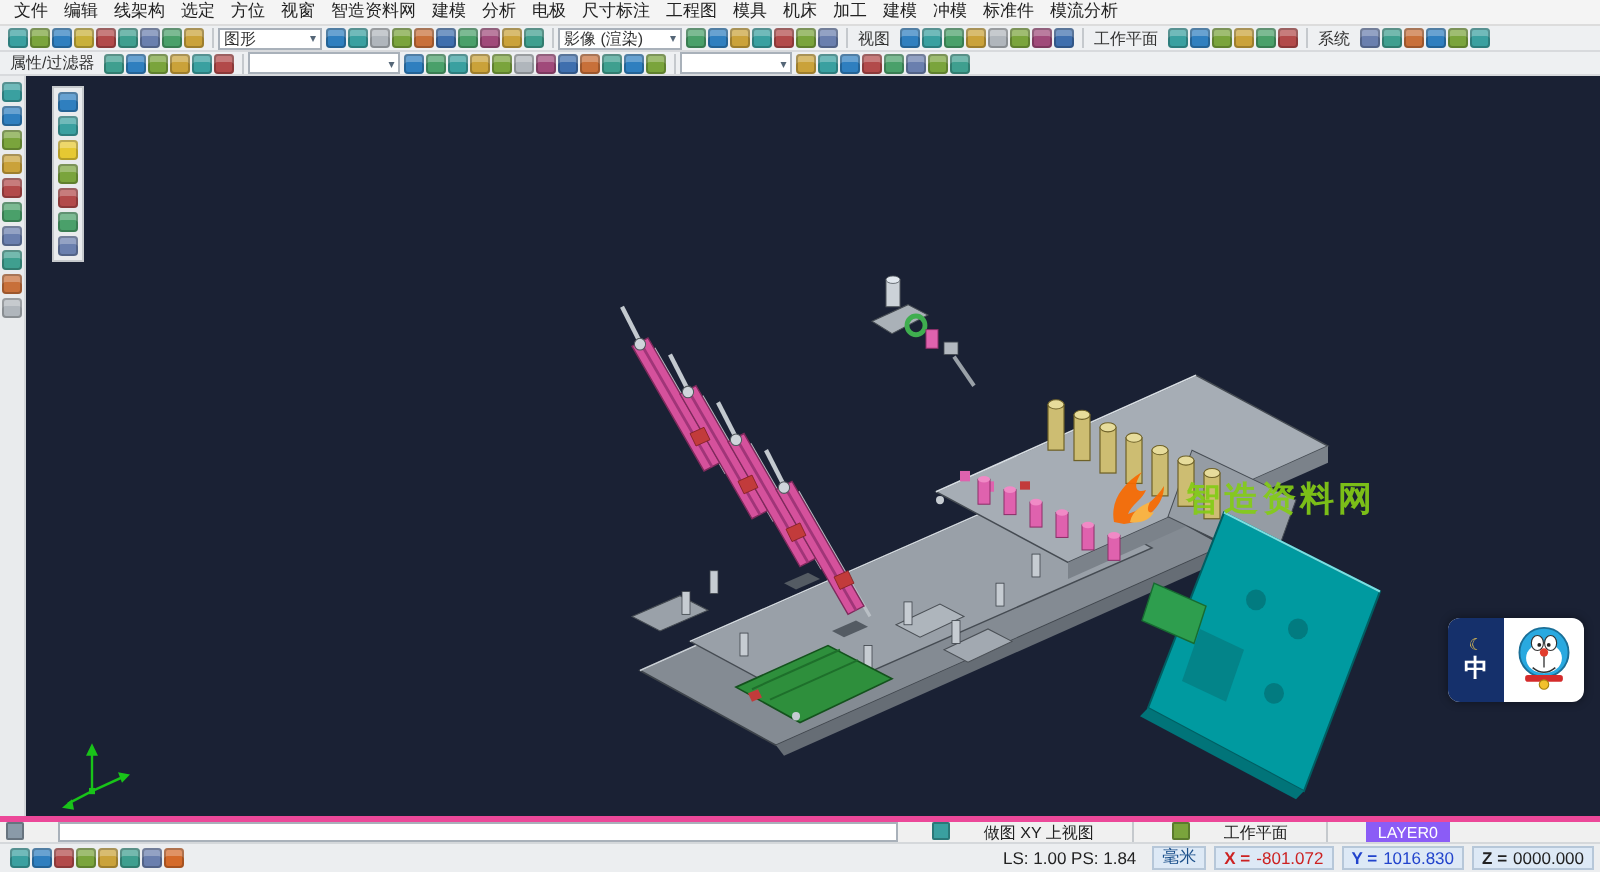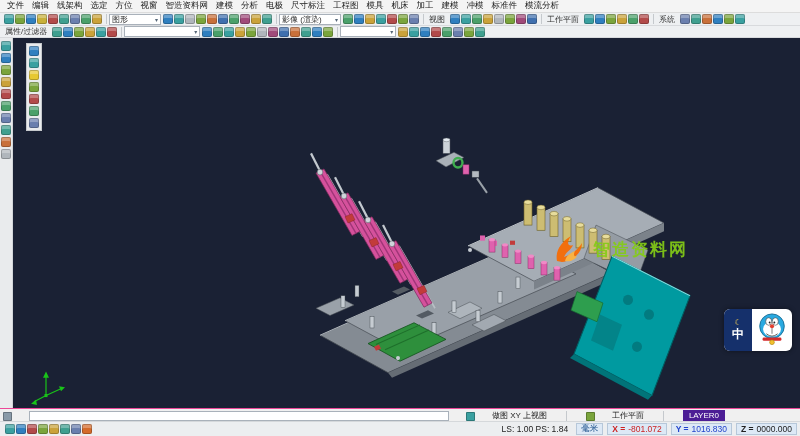--- a/index.html
+++ b/index.html
@@ -39,26 +39,26 @@
   .watermark { position:absolute; left:540px; top:196px; display:flex; align-items:center; gap:8px; opacity:.92; z-index:2; }
   .watermark-text { font-size:17px; font-weight:bold; color:#84cc16; letter-spacing:2px; white-space:nowrap; }
 
   .sticker { position:absolute; left:711px; top:271px; width:68px; height:42px; background:#fff; border-radius:6px; display:flex; overflow:hidden; box-shadow:0 0 5px rgba(0,0,0,.45); z-index:2; }
   .sticker-left { width:28px; background:#15306b; color:#fff; display:flex; flex-direction:column; align-items:center; justify-content:center; line-height:1.1; }
   .sticker-left .moon { color:#ffd34d; font-size:8px; }
   .sticker-left .char { font-size:12px; font-weight:bold; }
   .sticker-right { flex:1; display:flex; align-items:center; justify-content:center; }
 
   
-  .status1 { height:13px; background:#f0f0f0; border-top:1px solid #ec4899; display:flex; align-items:flex-end; gap:17px; padding:0 3px; font-size:8px; flex:0 0 auto; }
+  .status1 { height:13px; background:#f0f0f0; border-top:3px solid #ec4899; display:flex; align-items:flex-start; gap:17px; padding:0 3px; font-size:8px; flex:0 0 auto; }
   .cmdinput { flex:1; height:10px; background:#fff; border:1px solid #a9b1ba; font-size:8px; padding:0 2px; min-width:0; }
   .gicon { width:9px; height:9px; border-radius:1px; background:#8a9aa8; display:inline-block; flex:0 0 auto;
            box-shadow:inset 0 0 0 1px rgba(0,0,0,.25); }
   .gicon.teal { background:#3aa0a0; } .gicon.green { background:#7aa43c; }
-  .layerbadge { background:#4c1d95; color:#fff; height:11px; display:flex; align-items:center; padding:0 6px; font-size:8px; margin-right:72px; }
+  .layerbadge { background:#8b5cf6; color:#fff; height:11px; display:flex; align-items:center; padding:0 6px; font-size:8px; margin-right:72px; }
   .status2 { height:15px; background:#eceef0; border-top:1px solid #d5d8db; display:flex; align-items:center; gap:2px; padding:0 3px; font-size:8.5px; flex:0 0 auto; }
   .spacer { flex:1; }
   .scale-readout { color:#222; white-space:nowrap; margin-right:4px; }
   .coordseg { background:#dde9f6; border:1px solid #b6c7d9; height:12px; display:flex; align-items:center; gap:3px; padding:0 4px; margin-left:2px; white-space:nowrap; }
   .coordseg.unit { color:#1a4f8a; }
   .cx { color:#cc2222; font-weight:bold; } .cxv { color:#cc2222; }
   .cy { color:#2244cc; font-weight:bold; } .cyv { color:#2244cc; }
   .cz { color:#222; font-weight:bold; } .czv { color:#222; }
 </style>
 </head>

